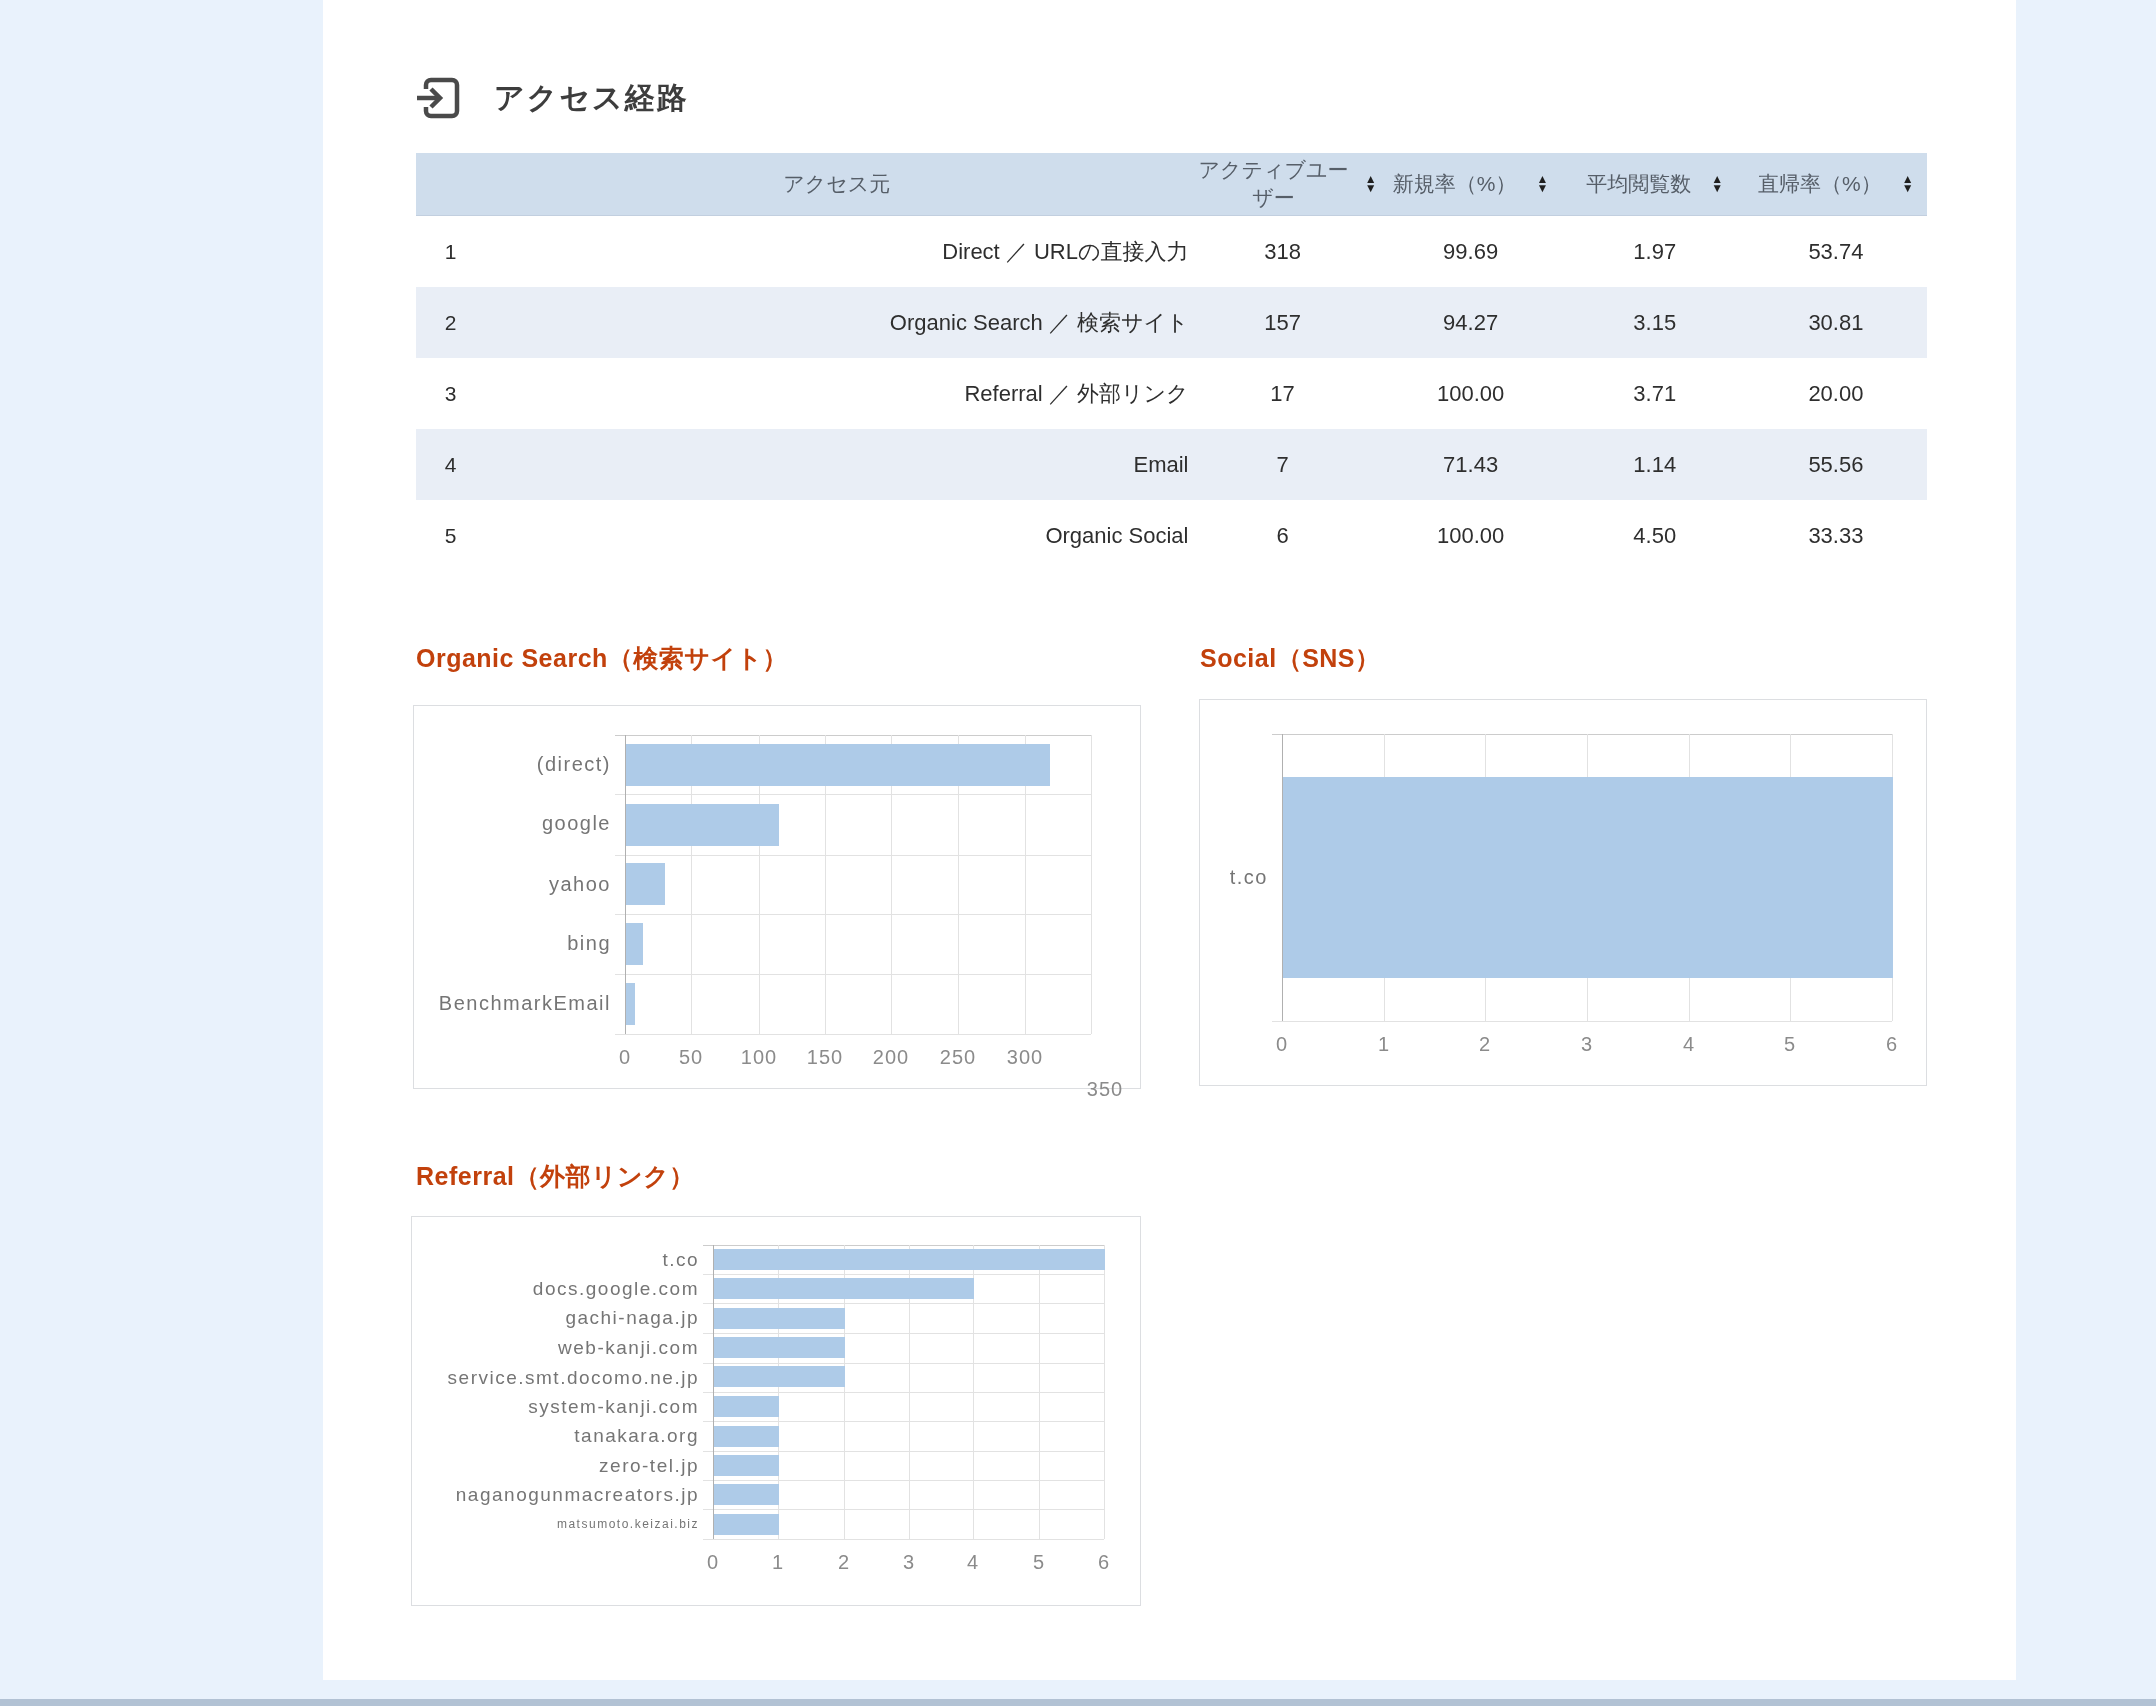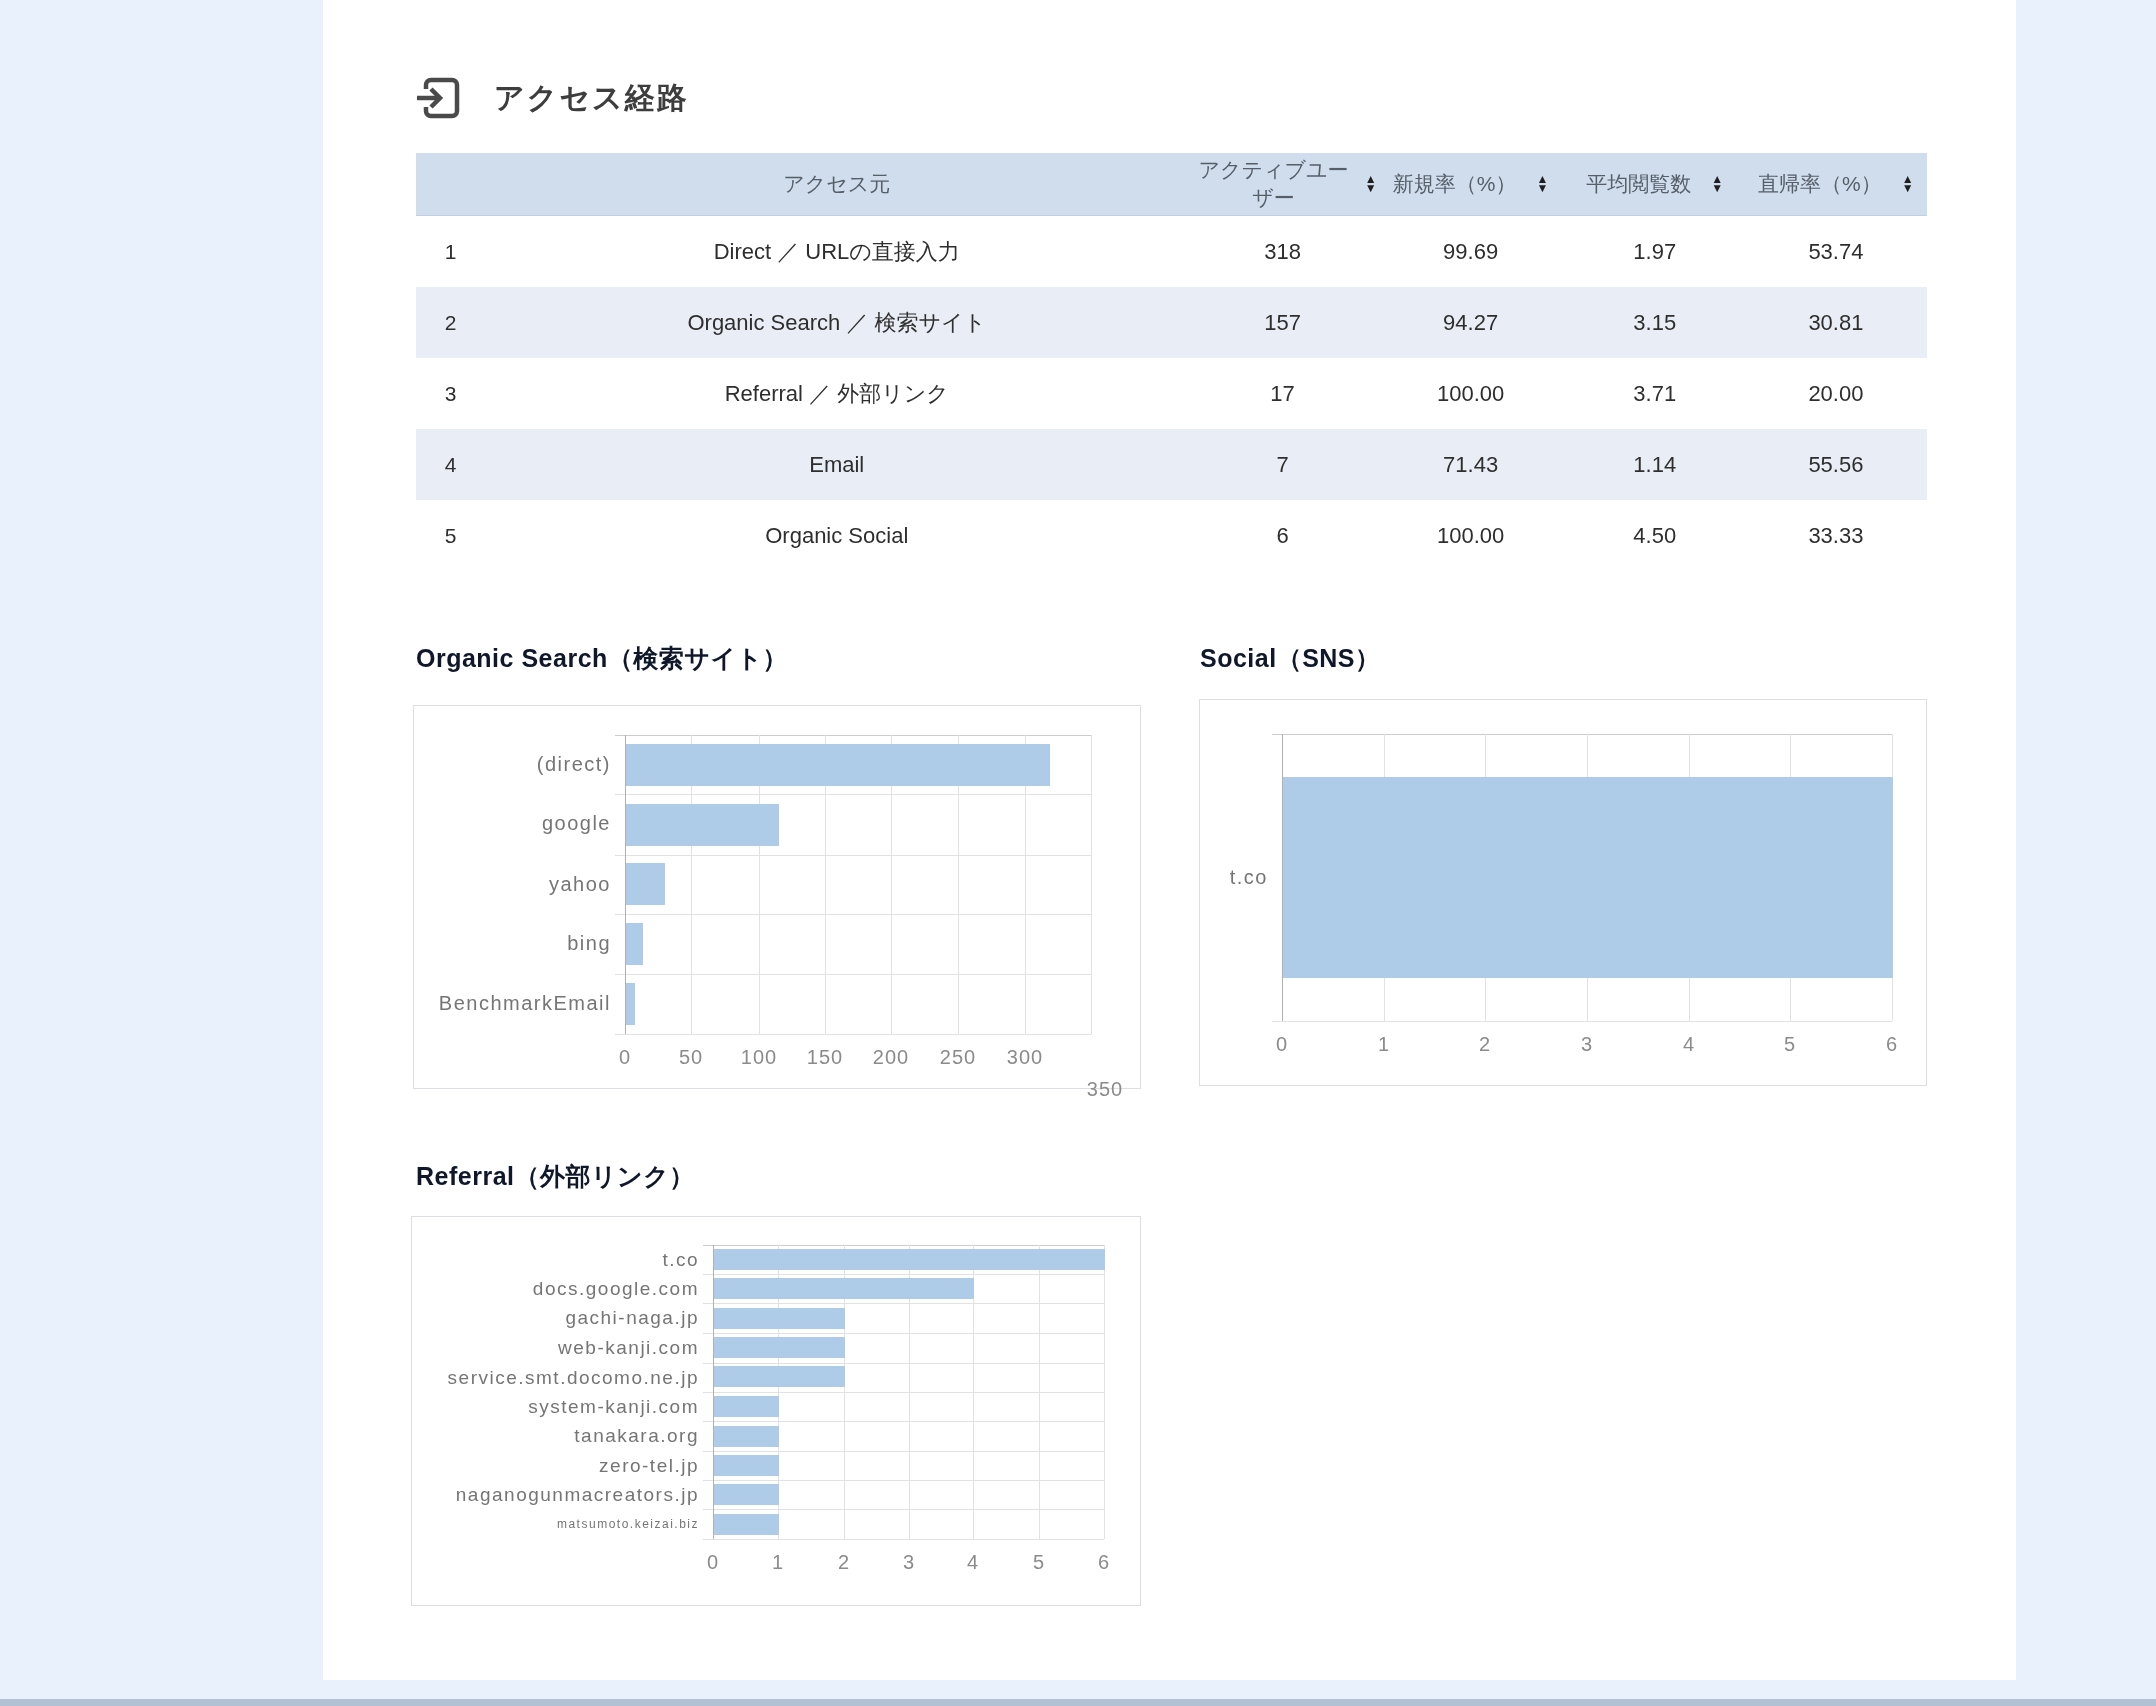--- a/index.html
+++ b/index.html
@@ -43,25 +43,25 @@
   }
   .th-inner{display:flex;align-items:center;justify-content:center;gap:6px;}
   .th-inner.gap-wide{gap:20px;align-items:center;}
   .sort-icon{
     display:inline-flex;flex-direction:column;line-height:0.78;
     font-size:12px;color:#1f1f1f;cursor:pointer;
   }
   .access-table tbody td{height:71px;padding:0;}
   .access-table tbody tr.stripe td{background:#e9eef6;}
   td.cell-rank{text-align:center;font-size:21px;}
-  td.cell-source{text-align:center;padding-left:22px;}
+  td.cell-source{text-align:right;padding-left:22px;}
   td.cell-num{text-align:center;}
   
   .chart-title{
-    position:absolute;font-size:25px;font-weight:bold;color:#0f172a;
+    position:absolute;font-size:25px;font-weight:bold;color:#c2410c;
     letter-spacing:0.5px;
   }
   .chart-box{
     position:absolute;background:#ffffff;border:1px solid #dcdee1;
     box-sizing:border-box;
   }
   .chart-title.t1{left:93px;top:642px;}
   .chart-box.c1{left:90px;top:705px;width:728px;height:384px;}
   .chart-title.t2{left:877px;top:642px;}
   .chart-box.c2{left:876px;top:699px;width:728px;height:387px;}

